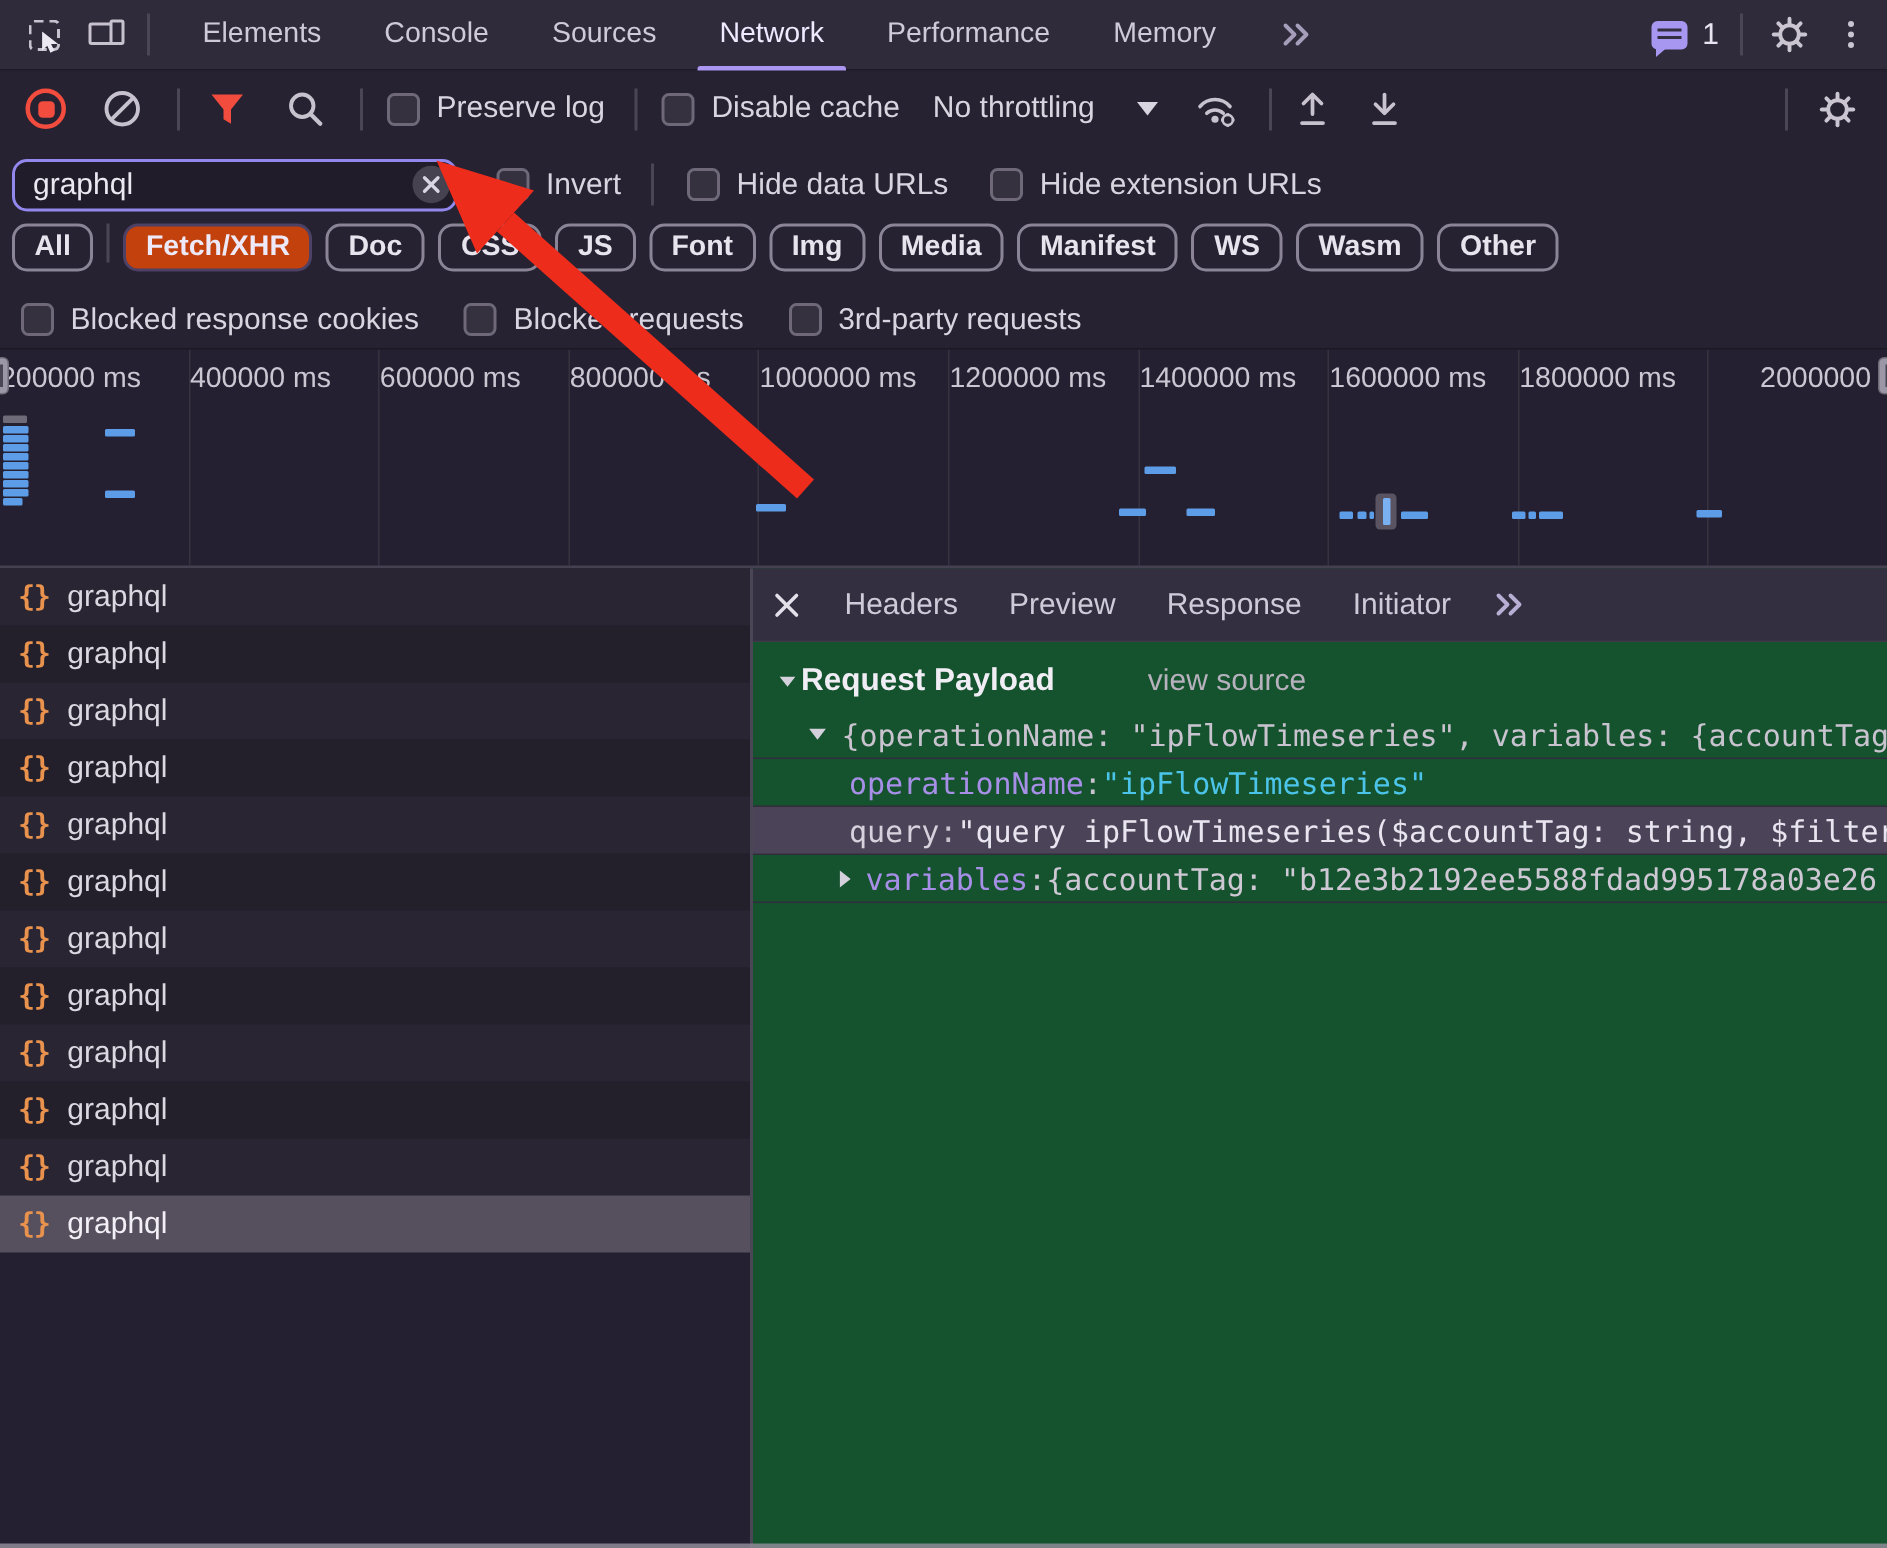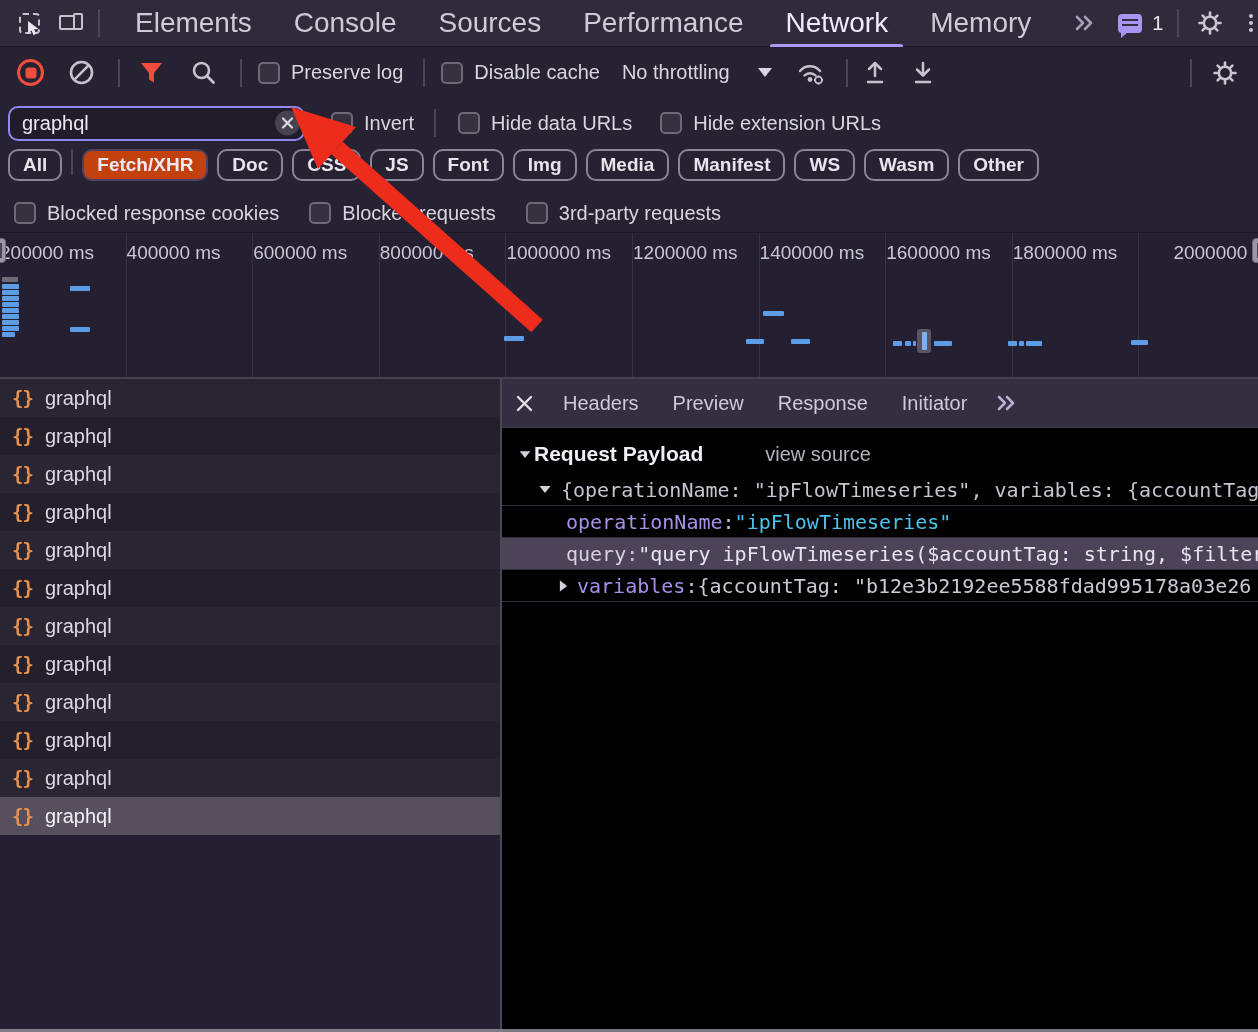--- a/index.html
+++ b/index.html
@@ -14,21 +14,21 @@
   
   #topbar { position:absolute; left:0; top:0; width:1258px; height:47px;
     background:#302b3b; border-bottom:1px solid #1d1a25; display:flex; align-items:center; }
   .tool-ico { display:flex; align-items:center; justify-content:center; width:34px; height:34px; flex:0 0 auto; cursor:pointer; }
   #inspect-box { position:relative; width:21px; height:21px; border:2px dashed #c7c2ce; border-radius:4px; }
   #inspect-box svg { position:absolute; right:-4px; bottom:-4px; }
   #device-ico { position:relative; width:24px; height:20px; }
   #device-ico .lap { position:absolute; left:0; top:2px; width:17px; height:15px; border:2px solid #c7c2ce; border-radius:2px; }
   #device-ico .pho { position:absolute; right:0; top:0; width:10px; height:17px; border:2px solid #c7c2ce; border-radius:2px; background:#302b3b; }
   #main-tabs { display:flex; height:47px; margin-left:14px; }
-  .mtab { display:flex; align-items:center; padding:0 21px; font-size:28px; color:#cfcad8; cursor:pointer; position:relative; white-space:nowrap; }
+  .mtab { display:flex; align-items:center; padding:0 21px; font-size:19px; color:#cfcad8; cursor:pointer; position:relative; white-space:nowrap; }
   .mtab.active { color:#efeaff; }
   .mtab.active::after { content:""; position:absolute; left:6px; right:6px; bottom:0; height:3px; background:#ab96f2; border-radius:2px 2px 0 0; }
   #topbar-right { margin-left:auto; display:flex; align-items:center; gap:14px; padding-right:14px; }
   #msg-bubble { position:relative; width:24px; height:19px; background:#a797f0; border-radius:4px; }
   #msg-bubble::after { content:""; position:absolute; left:3px; bottom:-5px; border-left:7px solid #a797f0; border-bottom:6px solid transparent; }
   #msg-bubble .ln { position:absolute; left:4px; right:4px; height:2px; background:#332e40; }
   #msg-count { font-size:20px; color:#e9e5f0; }
   .kebab { display:flex; flex-direction:column; gap:3px; padding:4px 8px; cursor:pointer; }
   .kebab i { width:4px; height:4px; border-radius:50%; background:#cac5d1; }
 
@@ -71,21 +71,21 @@
   #split-divider { position:absolute; left:500px; top:379px; width:2px; bottom:0; background:#4b4656; z-index:3; cursor:col-resize; }
   #name-header { height:49px; background:#2b2734; border-bottom:2px solid #3e3949; display:flex; align-items:center; padding-left:14px;
     font-size:20px; color:#e2dee9; cursor:pointer; }
   .req-row { height:38px; display:flex; align-items:center; gap:12px; padding-left:12px; font-size:20px; color:#dcd8e2; cursor:pointer; }
   .req-row:nth-child(odd) { background:#2a2532; }
   .req-row:nth-child(even) { background:#231f2b; }
   .req-row.selected { background:#56505e; color:#f2eff6; }
   .json-icon { font-family:"DejaVu Sans Mono",monospace; font-weight:bold; font-size:19px; color:#e8924e; letter-spacing:-1px; }
 
   
-  #detail-panel { position:absolute; left:502px; top:379px; right:0; bottom:0; background:#000000; }
+  #detail-panel { position:absolute; left:502px; top:379px; right:0; bottom:0; background:#14532d; }
   #detail-tabs { height:49px; background:#332e40; border-bottom:1px solid #3e3949; display:flex; align-items:center; }
   #detail-close { width:44px; height:49px; display:flex; align-items:center; justify-content:center; cursor:pointer; }
   .dtab { display:flex; align-items:center; height:49px; padding:0 17px; font-size:20px; color:#cfcad8; cursor:pointer; position:relative; white-space:nowrap; }
   .dtab.active { color:#b79df2; }
   .dtab.active::after { content:""; position:absolute; left:12px; right:12px; bottom:0; height:3px; background:#b3a0f2; border-radius:2px 2px 0 0; }
   #payload-section { display:flex; align-items:center; padding:14px 0 8px 16px; }
   #payload-title { font-size:21px; font-weight:bold; color:#f0edf5; display:flex; align-items:center; cursor:pointer; }
   #view-source { margin-left:62px; font-size:20px; color:#b6b1bd; cursor:pointer; }
   .tri-down { width:0; height:0; border-left:7px solid transparent; border-right:7px solid transparent; border-top:9px solid #d5d1dc; display:inline-block; }
   .tri-right { width:0; height:0; border-top:7px solid transparent; border-bottom:7px solid transparent; border-left:9px solid #d5d1dc; display:inline-block; }
@@ -124,22 +124,22 @@
         <div class="lap"></div>
           <div class="pho"></div>
       </div>
     </div>
     <div class="vdiv" style="margin-left:10px"></div>
 
     <div id="main-tabs">
         <div class="mtab">Elements</div>
         <div class="mtab">Console</div>
         <div class="mtab">Sources</div>
+        <div class="mtab active">Network</div>
         <div class="mtab">Performance</div>
-        <div class="mtab active">Network</div>
         <div class="mtab">Memory</div>
         <div class="mtab">
           <svg width="24" height="20" viewBox="0 0 22 20">
             <g stroke="#a59dba" stroke-width="2.6" fill="none" stroke-linecap="round" stroke-linejoin="round">
               <polyline points="3,4 9,10 3,16"></polyline>
               <polyline points="11,4 17,10 11,16"></polyline>
             </g>
           </svg>
         </div>
       </div>

